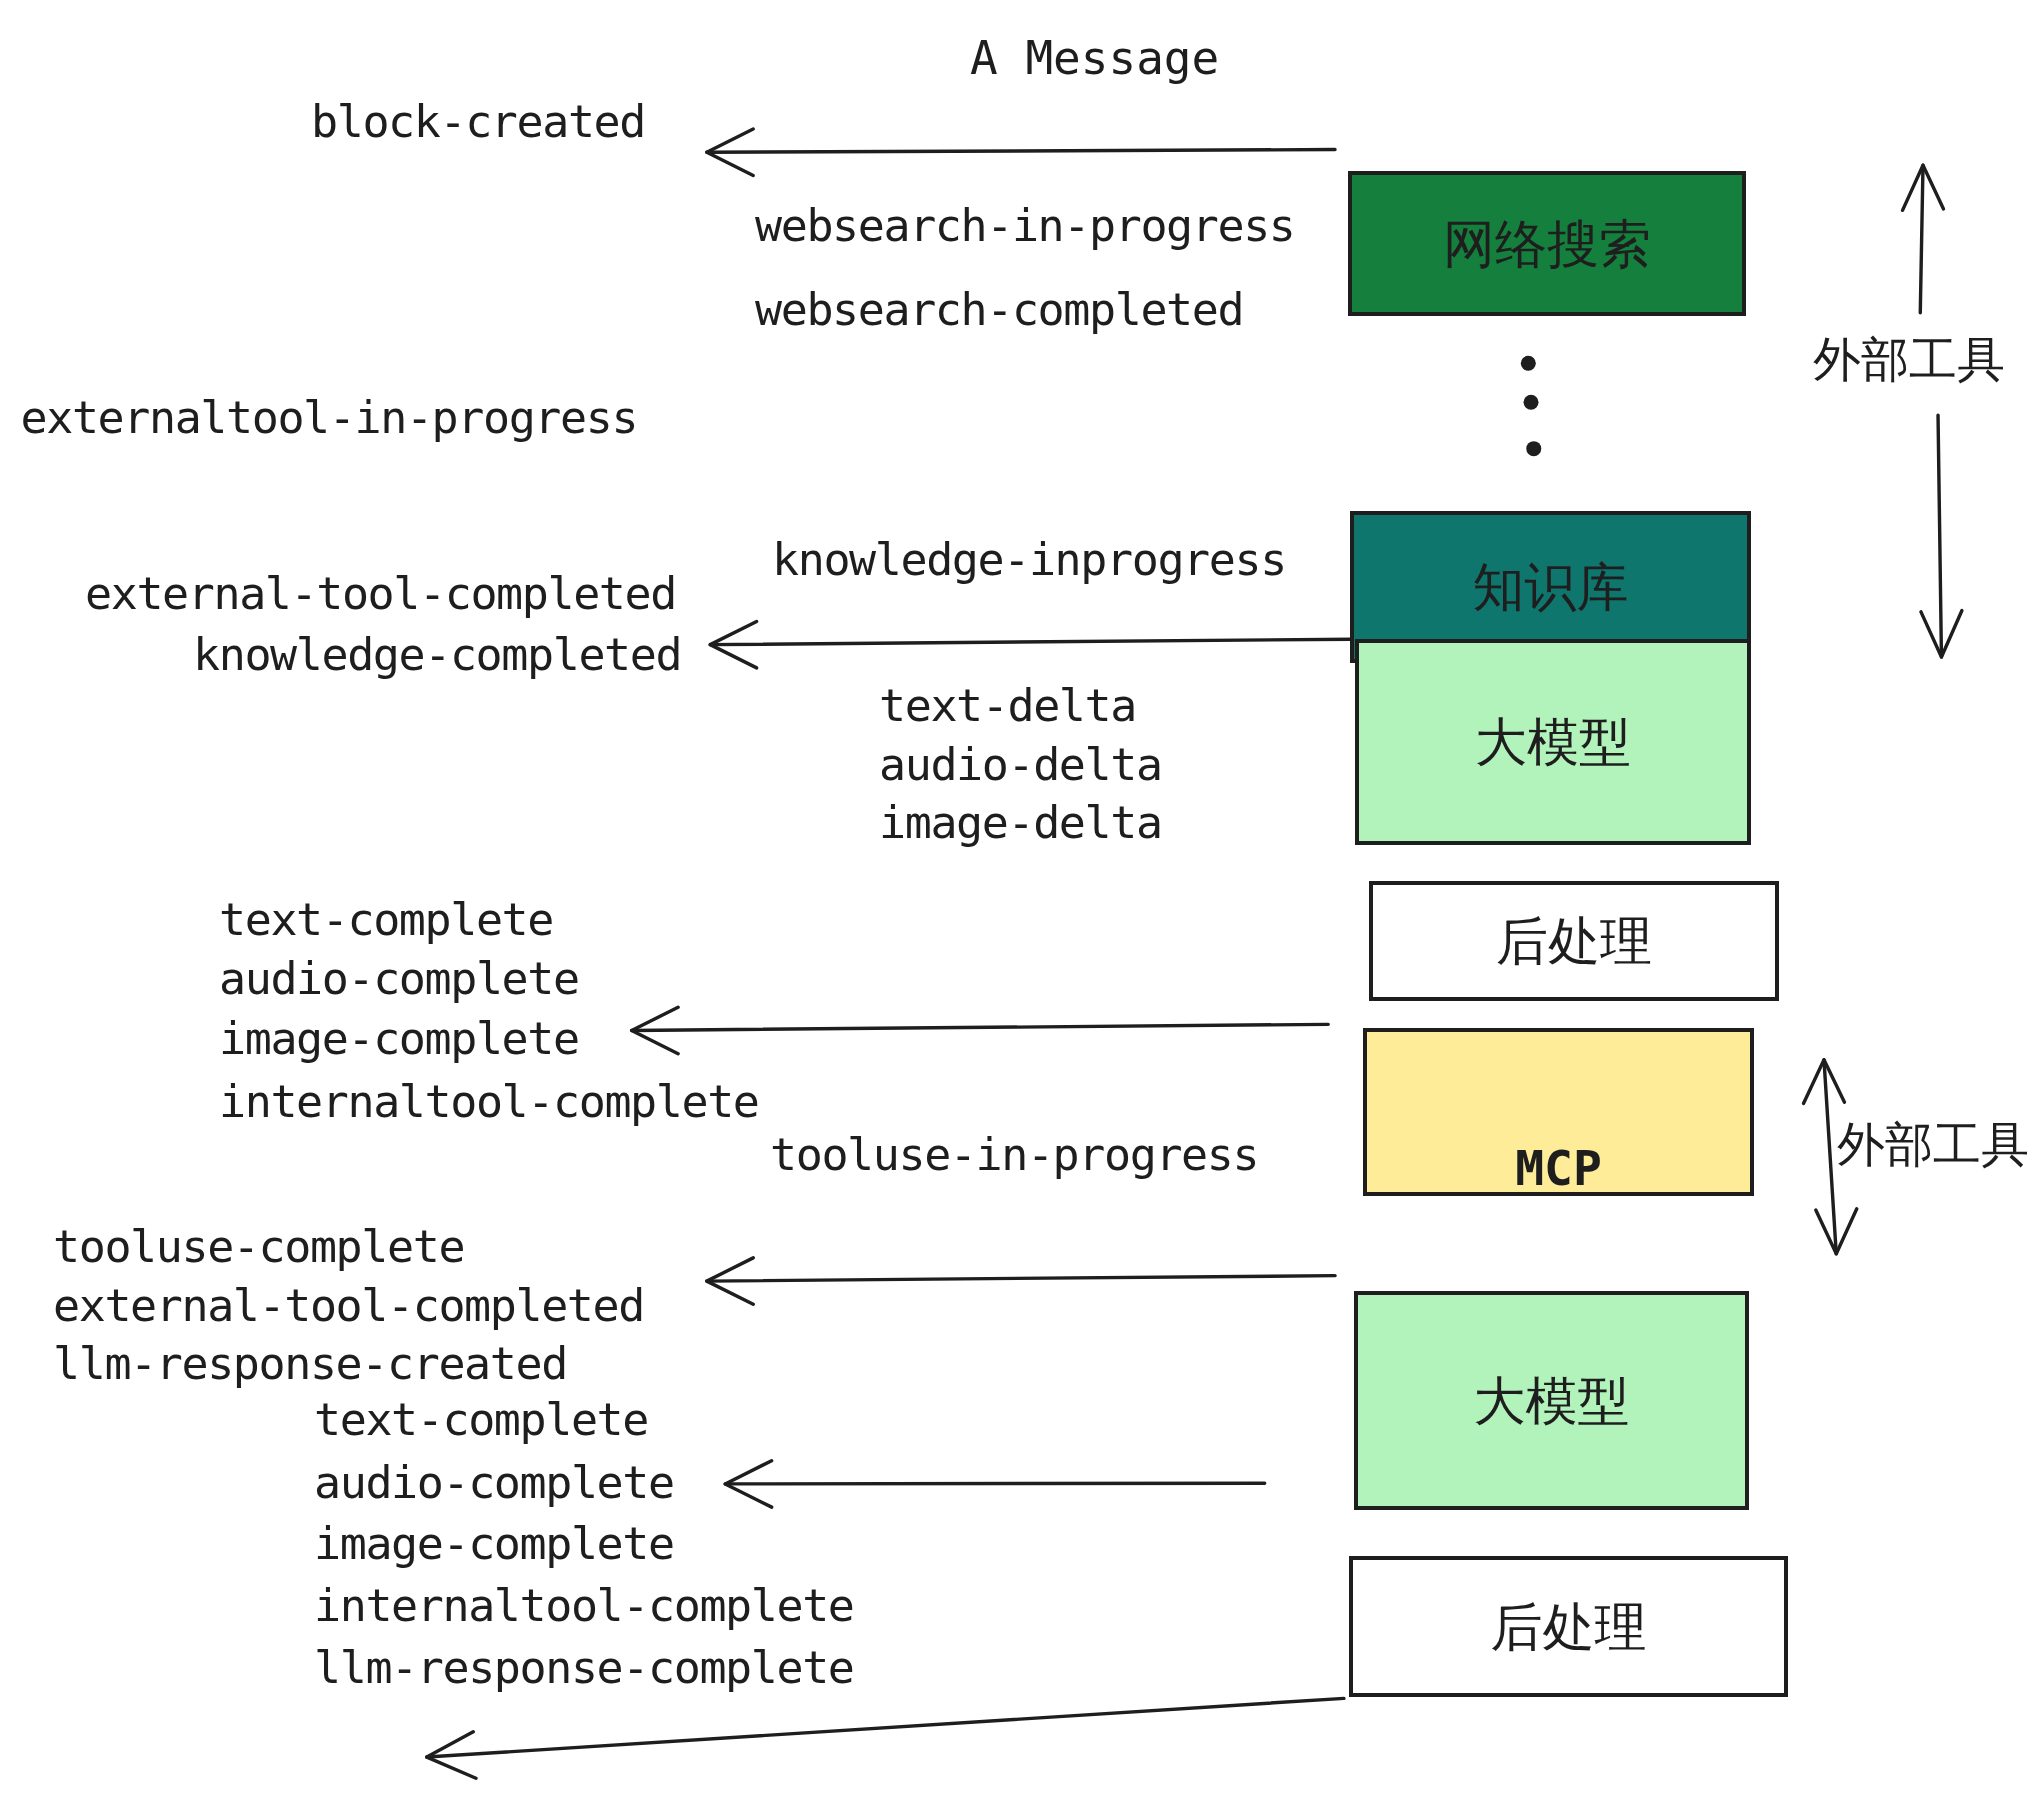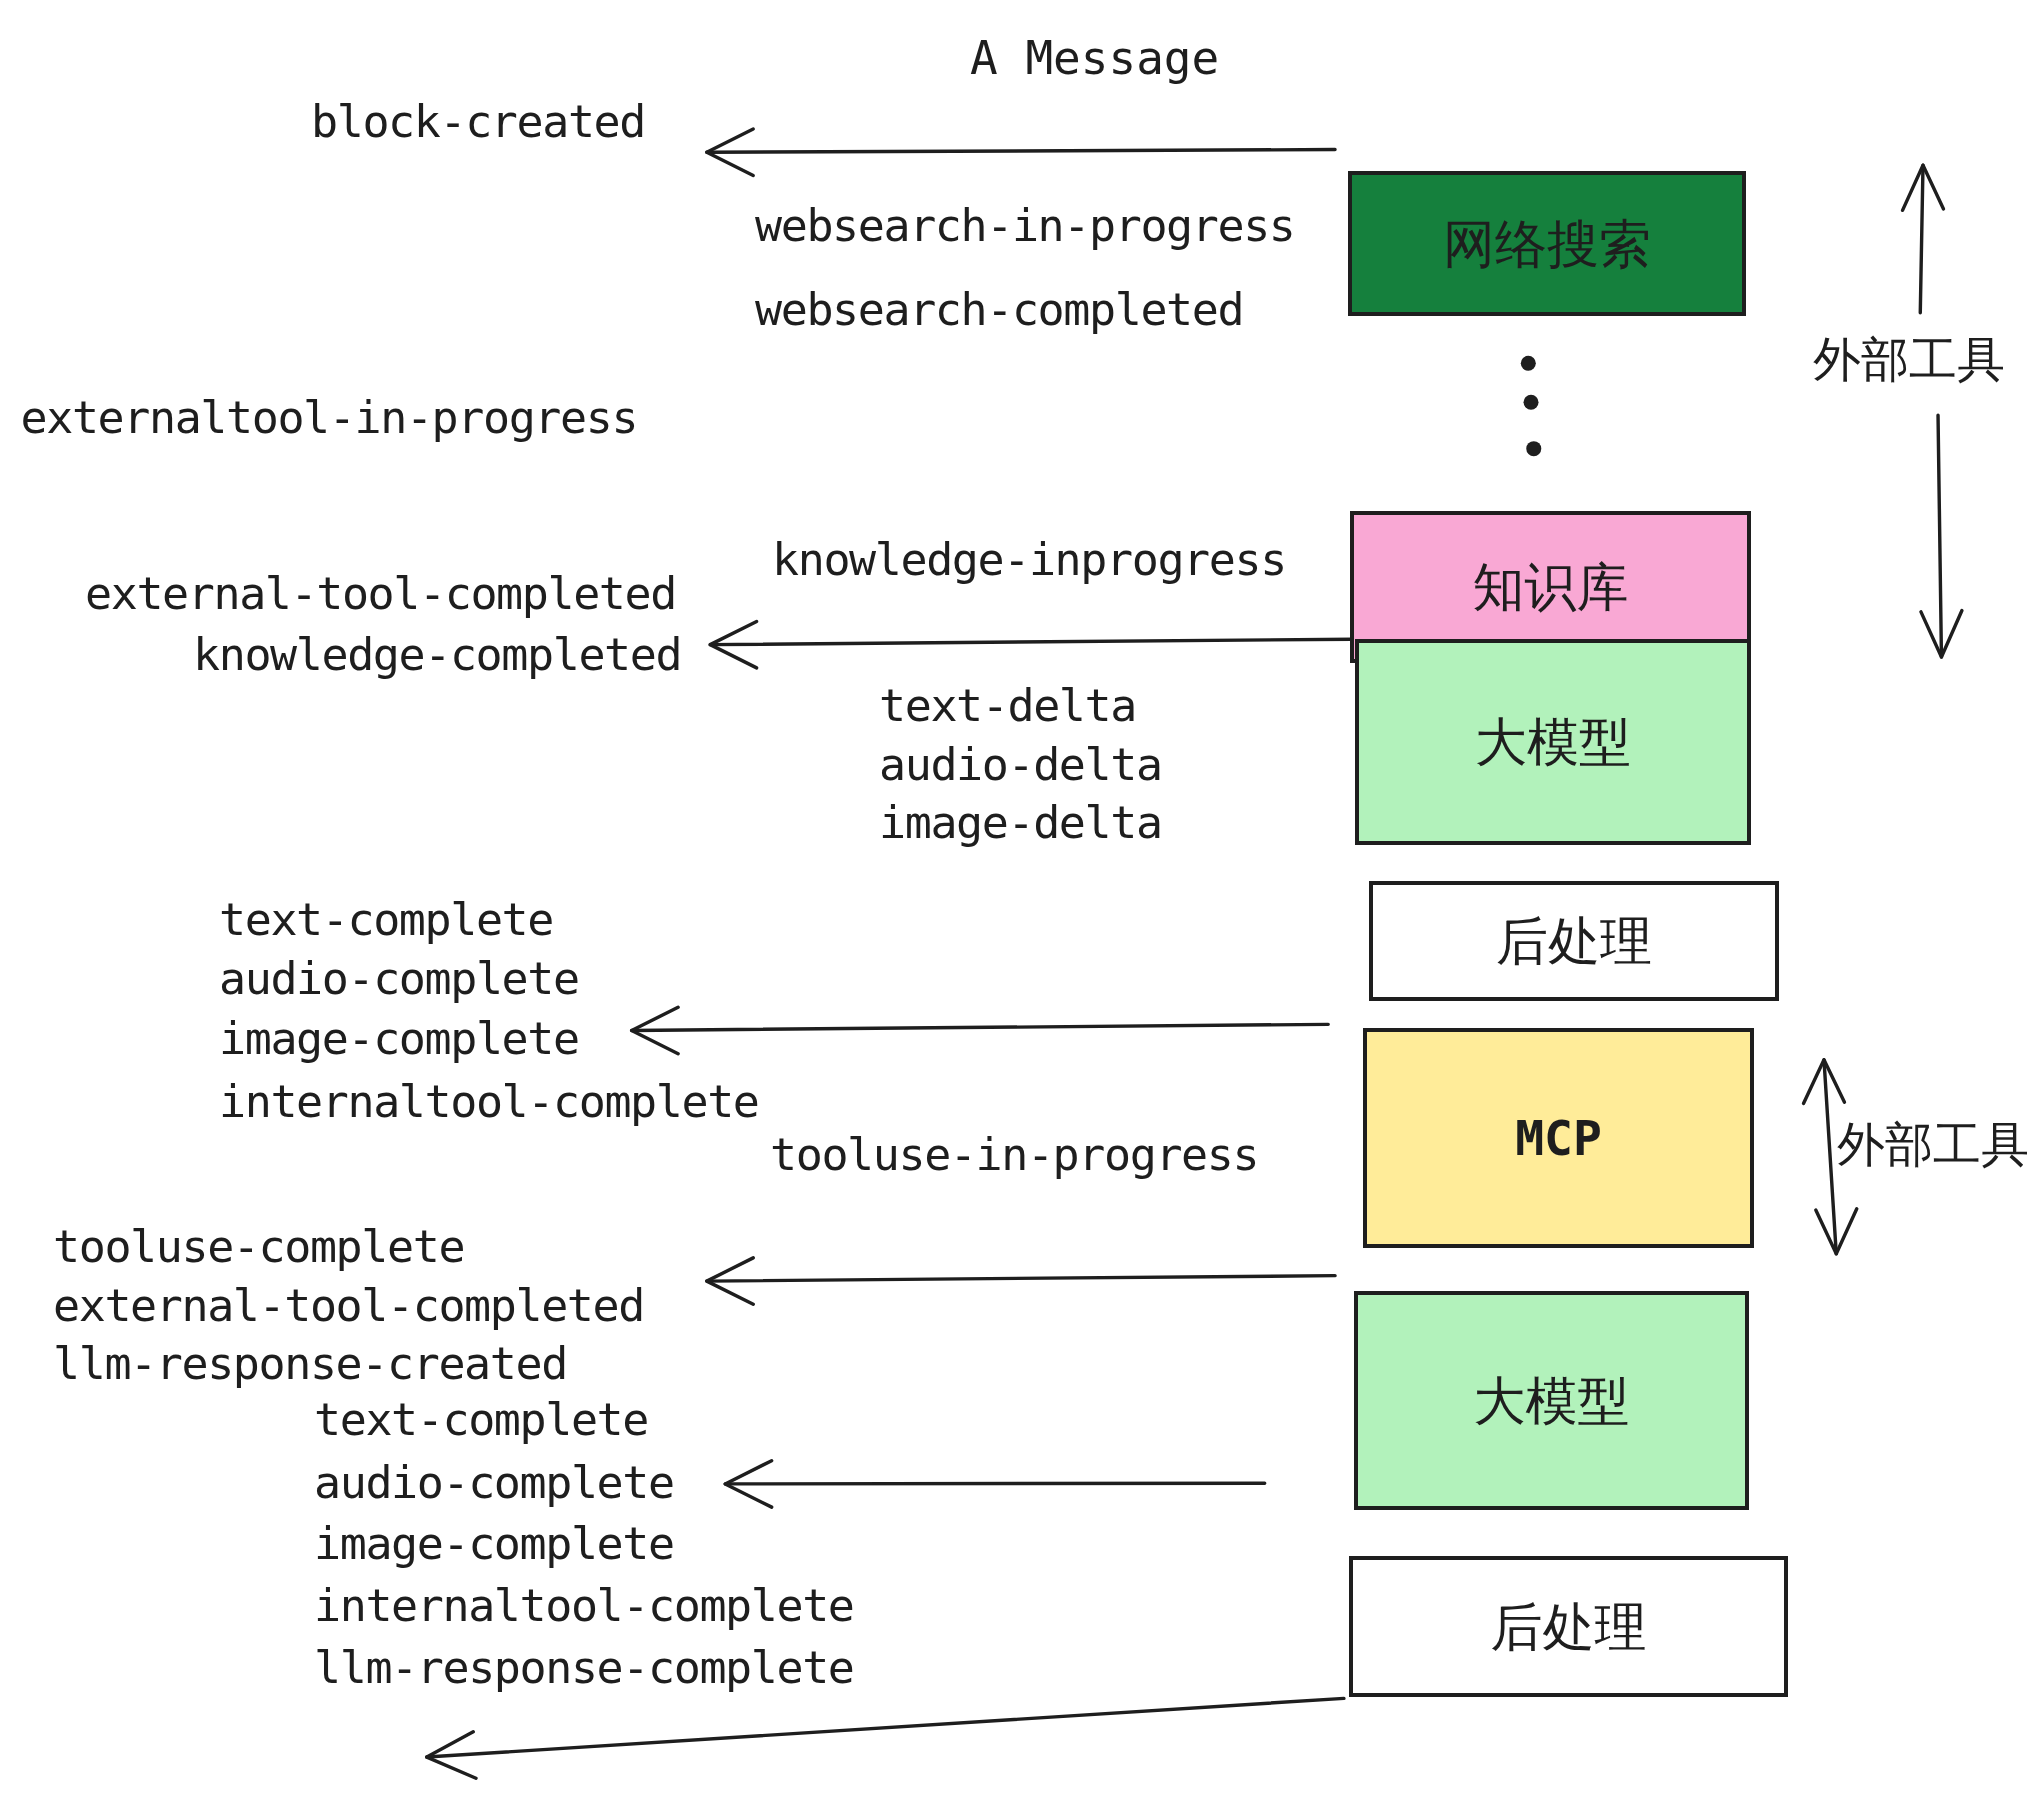--- a/index.html
+++ b/index.html
@@ -111,33 +111,33 @@
       <circle class="dot" cx="2246" cy="657" r="11"></circle>
     </g>
   </svg>
 
   <div class="title" style="left:970px; top:58px;">A Message</div>
 
   <div class="box" style="left: 1348px; top: 171px; width: 398px; height: 145px; background-color: #15803d;">
     <span class="box-label">网络搜索</span>
   </div>
 
-  <div class="box" style="left: 1350px; top: 511px; width: 401px; height: 152px; background-color: #f9a8d4;">
+  <div class="box" style="left: 1350px; top: 511px; width: 401px; height: 152px; background-color: #0f766e;">
     <span class="box-label">知识库</span>
   </div>
 
   <div class="box" style="left: 1355px; top: 639px; width: 396px; height: 206px; background-color: rgb(178, 242, 187);">
     <span class="box-label">大模型</span>
   </div>
 
   <div class="box" style="left: 1369px; top: 881px; width: 410px; height: 120px; background-color: rgb(255, 255, 255);">
     <span class="box-label">后处理</span>
   </div>
 
-  <div class="box" style="left: 1363px; top: 1028px; width: 391px; height: 220px; background-color: rgb(255, 236, 153);">
+  <div class="box" style="left: 1363px; top: 1028px; width: 391px; height: 168px; background-color: rgb(255, 236, 153); align-items: flex-end;">
     <span class="mono-label">MCP</span>
   </div>
 
   <div class="box" style="left: 1354px; top: 1291px; width: 395px; height: 219px; background-color: rgb(178, 242, 187);">
     <span class="box-label">大模型</span>
   </div>
 
   <div class="box" style="left: 1349px; top: 1556px; width: 439px; height: 141px; background-color: rgb(255, 255, 255);">
     <span class="box-label">后处理</span>
   </div>

